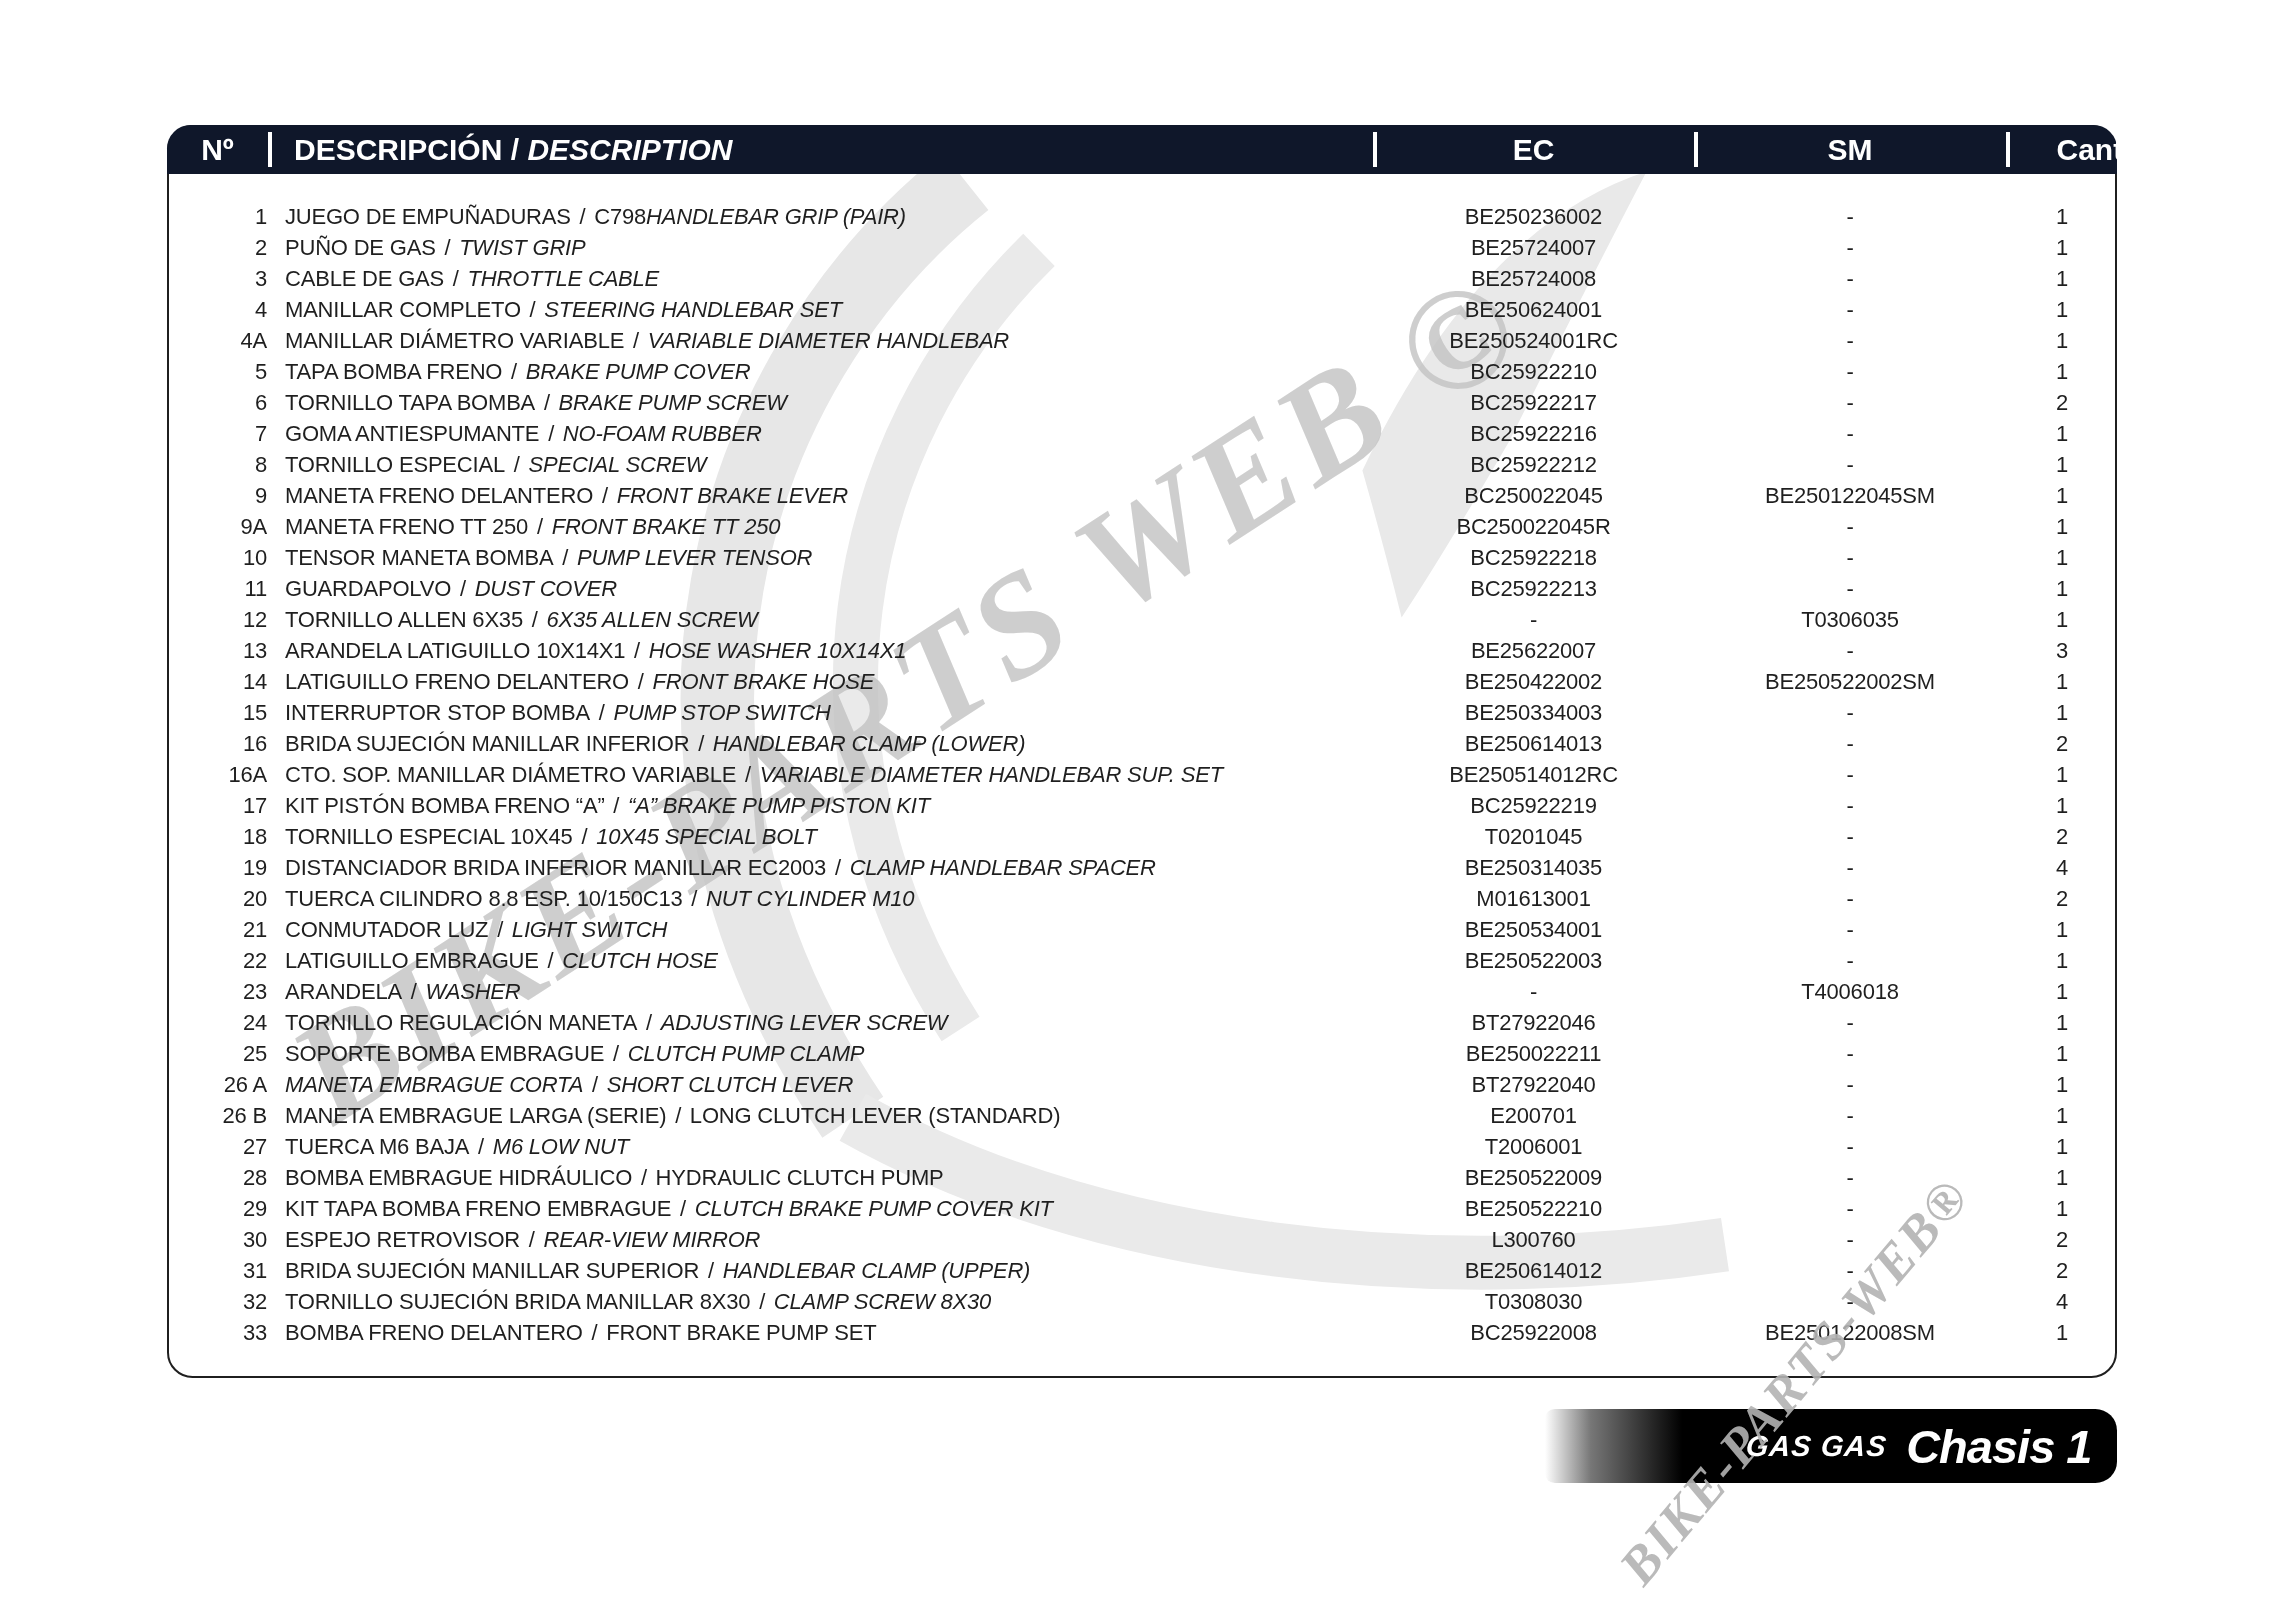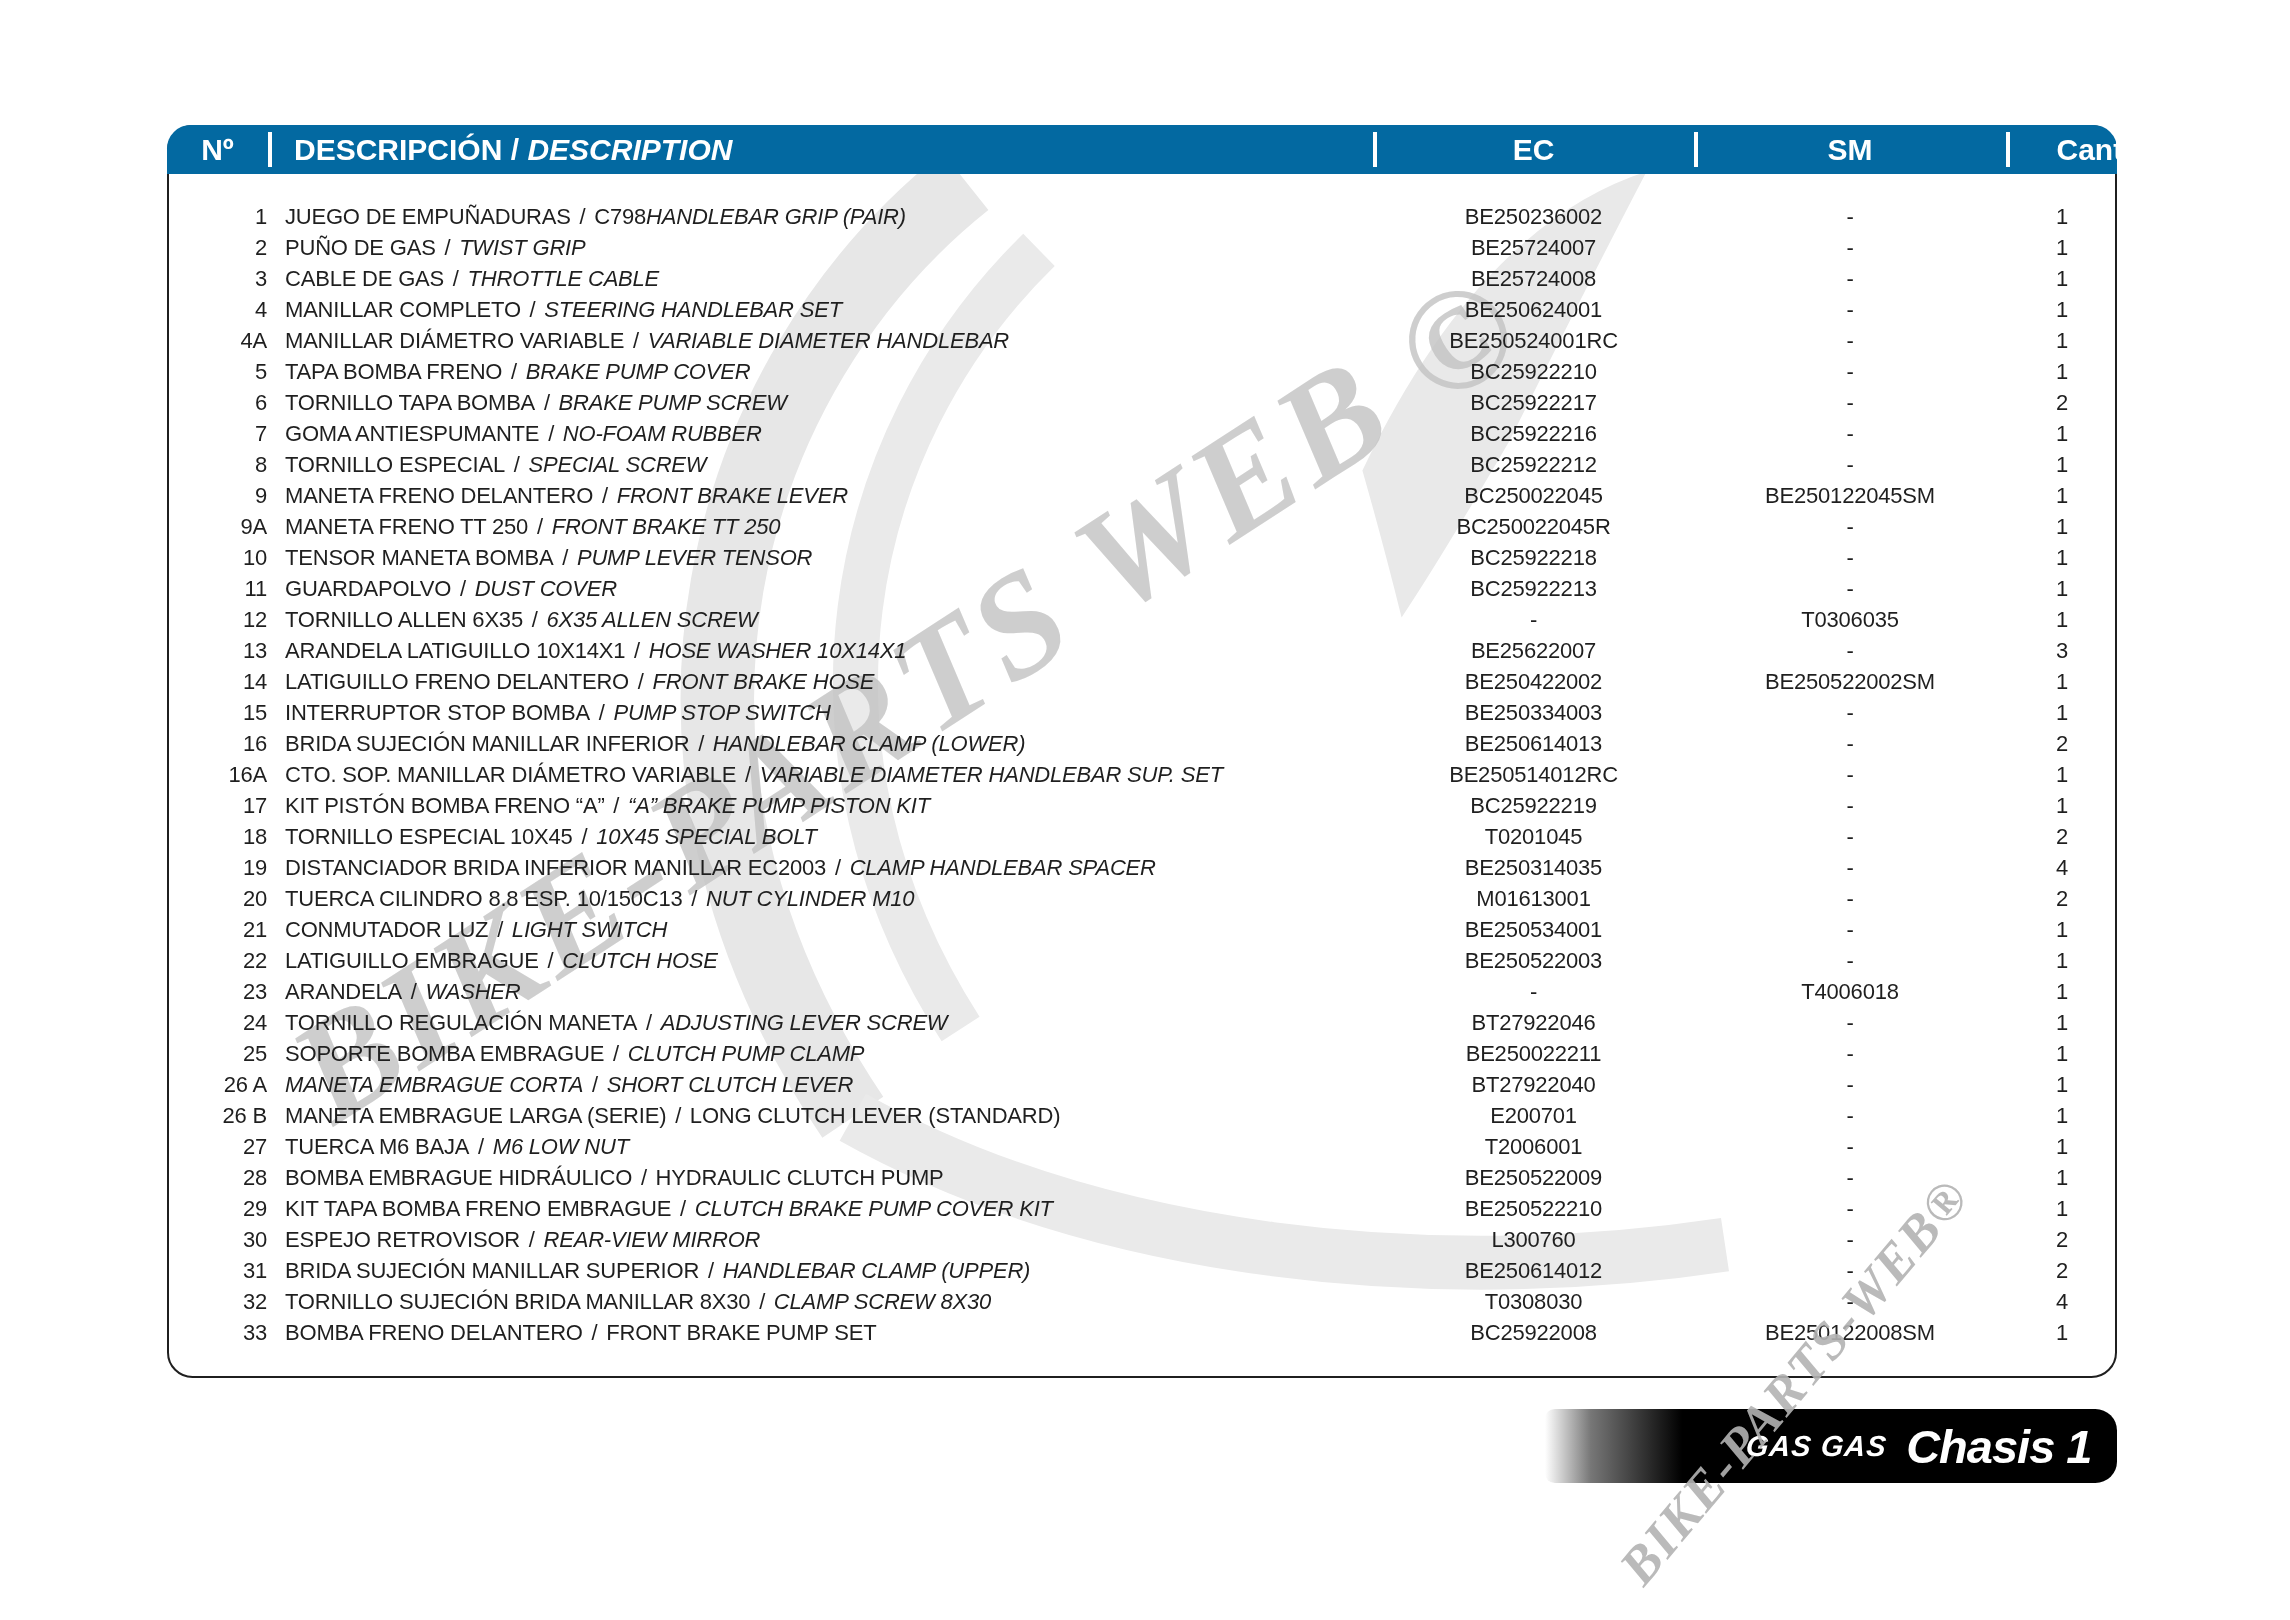--- a/index.html
+++ b/index.html
@@ -11,21 +11,21 @@
   .wm1{position:absolute;left:123px;top:613px;width:1568px;text-align:center;z-index:1;
        transform:rotate(-33deg);font-family:"Liberation Serif",serif;font-weight:bold;font-style:italic;
        font-size:145px;letter-spacing:5.9px;color:#c3c3c3;opacity:.8;white-space:nowrap;pointer-events:none;}
   .wm2{position:absolute;left:1490px;top:1351px;width:608px;text-align:center;z-index:6;
        transform:rotate(-50deg);font-family:"Liberation Serif",serif;font-weight:bold;font-style:italic;
        font-size:53px;letter-spacing:2px;color:#b3b3b3;opacity:.9;white-space:nowrap;pointer-events:none;}
 
   
   .table-frame{position:absolute;left:167px;top:125px;width:1950px;height:1253px;
                border:2.9px solid #1f1f1f;border-radius:25.5px;box-sizing:border-box;z-index:2;}
-  .table-header{position:absolute;left:167px;top:125px;width:1950px;height:49px;background:#0369a1;
+  .table-header{position:absolute;left:167px;top:125px;width:1950px;height:49px;background:#0f172a;
                 border-radius:23.5px 23.5px 0 0;z-index:3;color:#ffffff;font-weight:bold;font-size:30px;}
   .table-header .hcell{position:absolute;top:0;height:49px;line-height:49px;white-space:nowrap;}
   .h-no{left:0;width:101px;text-align:center;}
   .h-desc{left:127px;}
   .h-ec{left:1206px;width:321px;text-align:center;}
   .h-sm{left:1527px;width:312px;text-align:center;border-radius:7px;}
   .h-qty{left:1839px;width:112px;text-align:center;padding-left:32px;}
   .hdiv{position:absolute;top:6.9px;width:3.9px;height:35px;background:#ffffff;}
   .d1{left:101px;} .d2{left:1206px;} .d3{left:1527px;} .d4{left:1839px;}
 

